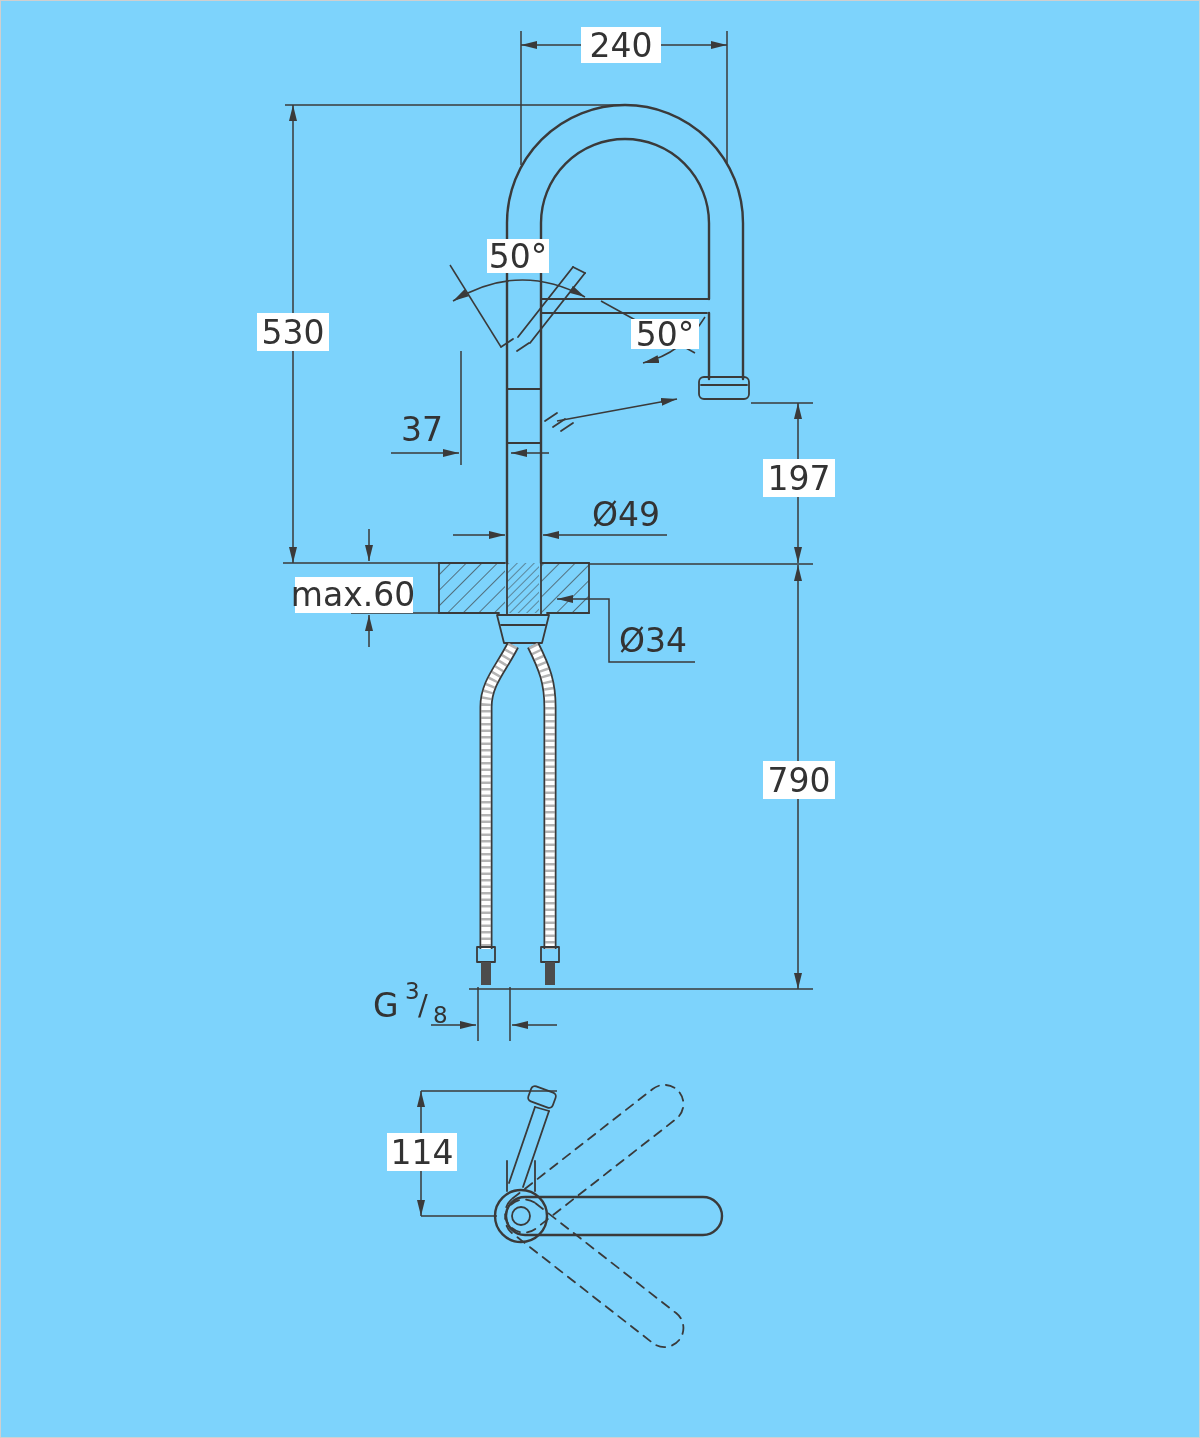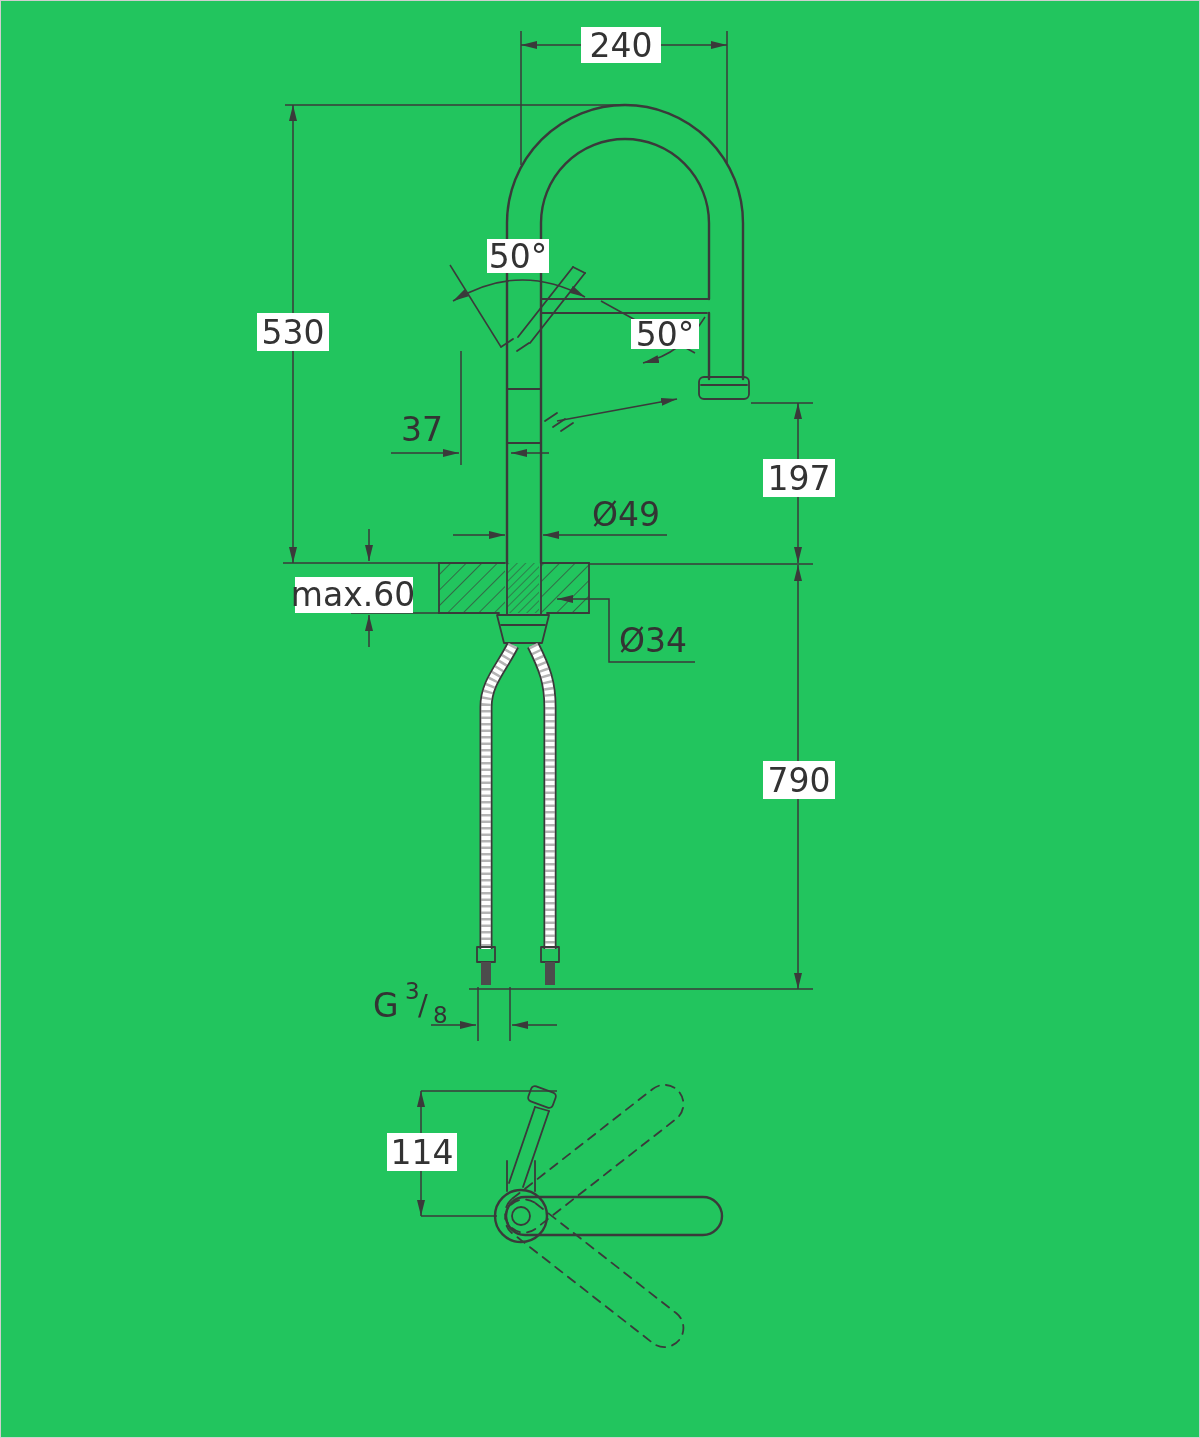--- a/index.html
+++ b/index.html
@@ -1,16 +1,16 @@
 <!DOCTYPE html>
 <html><head>
 <meta charset="utf-8">
 <style>
   html,body{margin:0;padding:0;background:#fff;}
-  .page{width:1200px;height:1438px;box-sizing:border-box;border:1px solid #cfcfcf;background:#22c55e;position:relative;overflow:hidden;}
+  .page{width:1200px;height:1438px;box-sizing:border-box;border:1px solid #cfcfcf;background:#7dd3fc;position:relative;overflow:hidden;}
   svg{display:block;}
   .ol{stroke:#3a3a3a;stroke-width:2.4;fill:none;stroke-linecap:round;stroke-linejoin:round;}
   .th{stroke-width:1.8;}
   .dim{stroke:#3a3a3a;stroke-width:1.5;fill:none;}
   .dsh{stroke-dasharray:9,7;}
   .hoseO{stroke:#3a3a3a;stroke-width:13;fill:none;}
   .hoseI{stroke:#ffffff;stroke-width:9.5;fill:none;}
   .hoseB{stroke:#3a3a3a;stroke-width:9.5;fill:none;stroke-dasharray:2.5,4;opacity:.38;}
   .wbg{fill:#ffffff;stroke:none;}
   text{font-family:"DejaVu Sans","Liberation Sans",sans-serif;font-size:33px;fill:#333333;}

